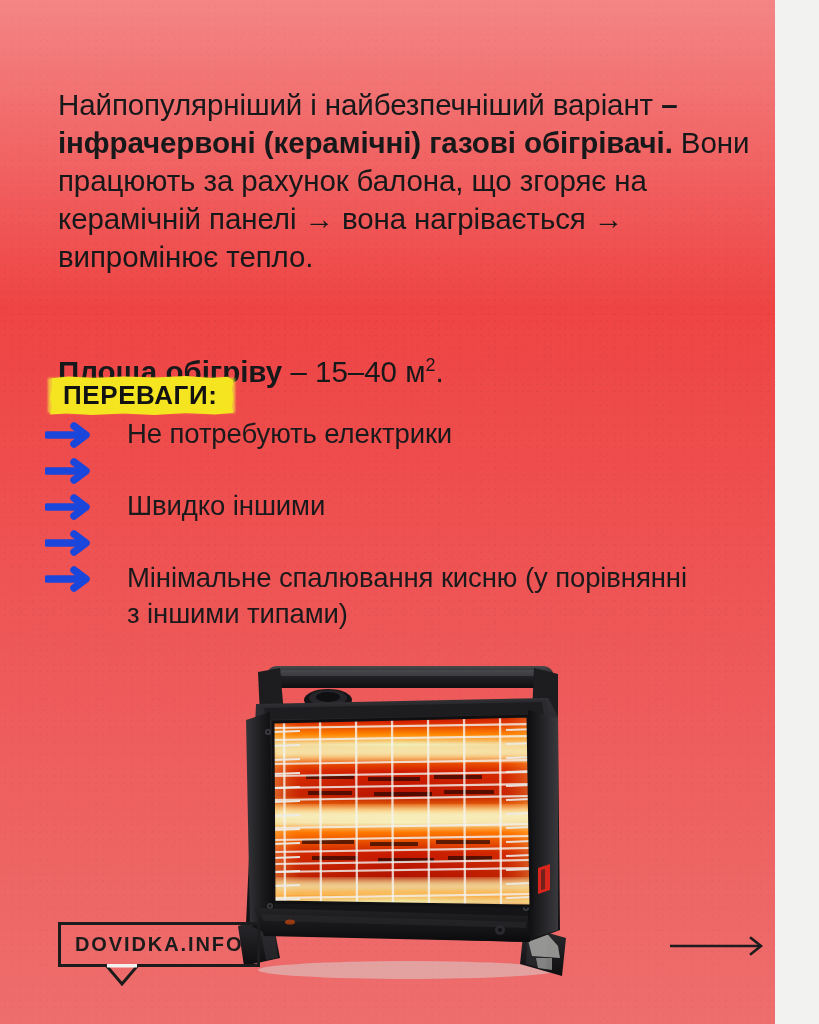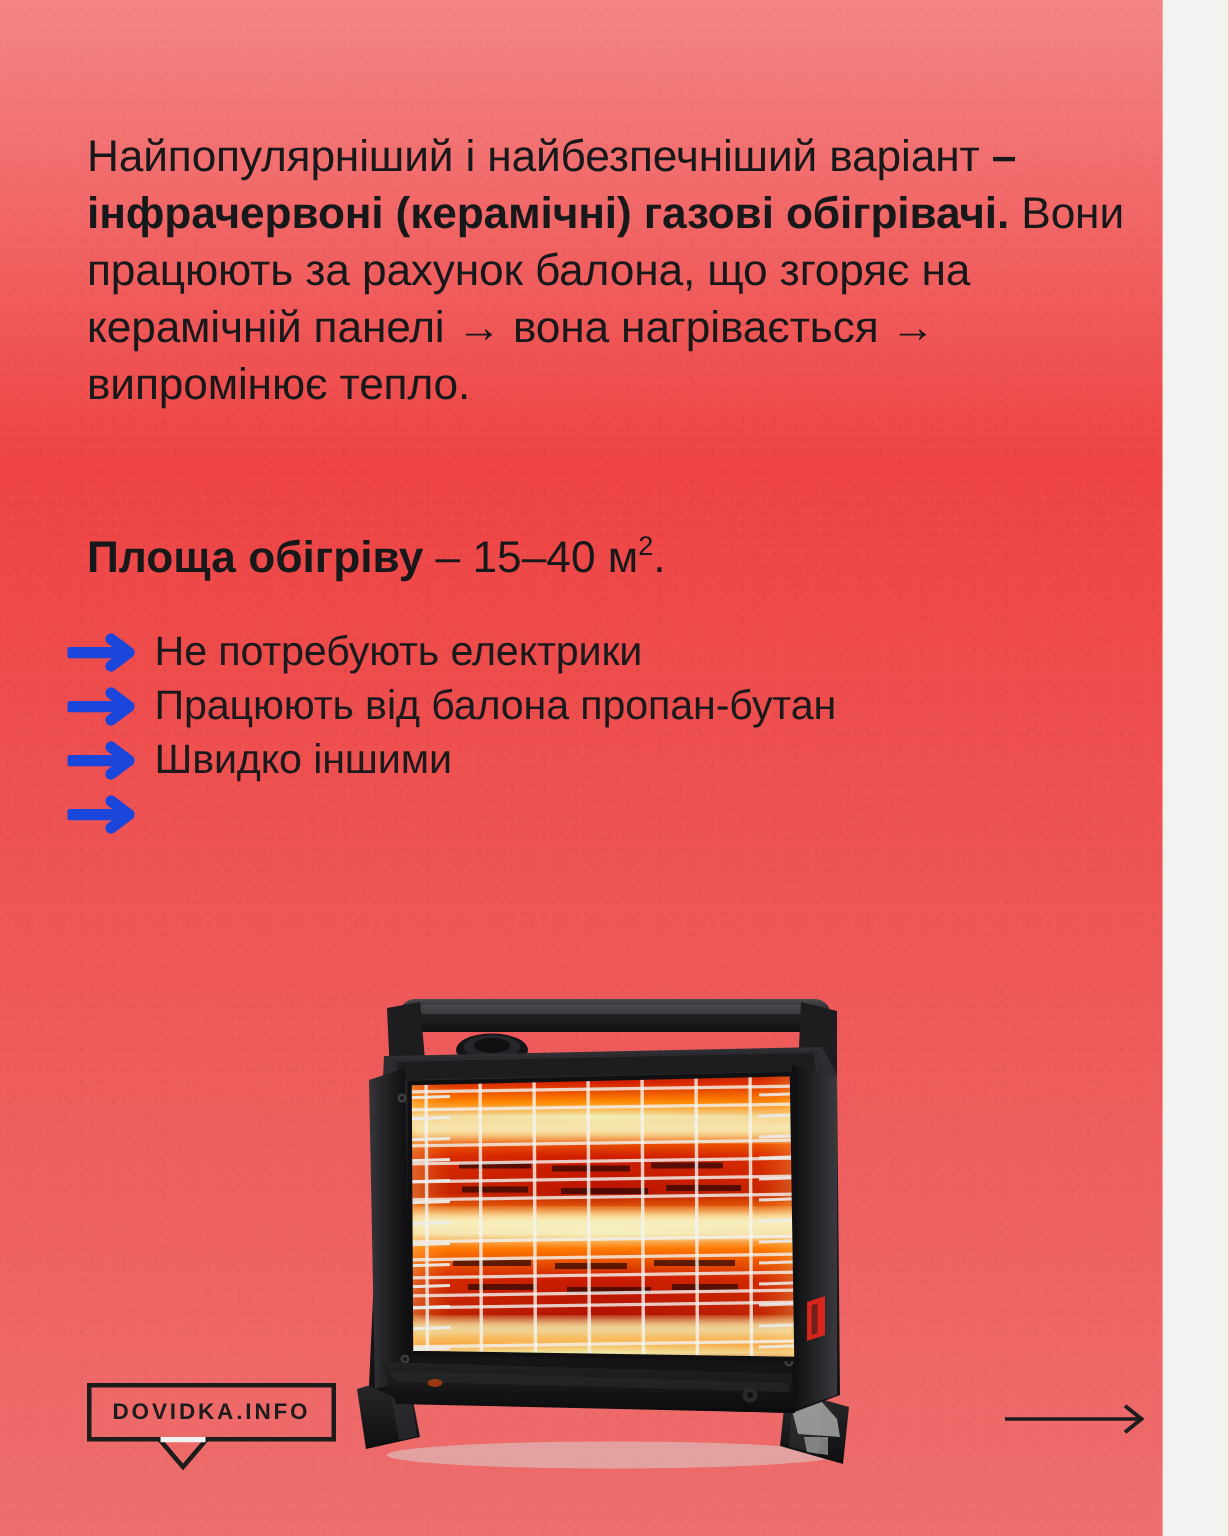--- a/index.html
+++ b/index.html
@@ -120,20 +120,21 @@
     top: 416px;
     width: 700px;
     list-style: none;
   }
   .adv-item {
     position: relative;
     display: flex;
     align-items: flex-start;
     min-height: 36px;
     margin-bottom: 0px;
+    gap: 24px;
   }
   .adv-arrow {
     flex: 0 0 58px;
     height: 36px;
     display: flex;
     align-items: center;
     padding-top: 2px;
   }
   .adv-arrow svg { display: block; }
   .adv-text {
@@ -162,21 +163,21 @@
     top: 922px;
     z-index: 4;
   }
   .logo-bubble {
     position: relative;
     border: 3px solid #1c1c1c;
     padding: 8px 14px 8px 14px;
     background: transparent;
   }
   .logo-bubble-text {
-    font-size: 15px;
+    font-size: 20px;
     font-weight: 700;
     letter-spacing: 1.9px;
     color: #1c1c1c;
     white-space: nowrap;
   }
   .logo-tail {
     position: absolute;
     left: 44px;
     top: 100%;
     width: 34px;
@@ -197,41 +198,43 @@
 
 <div id="slide">
 
   <div id="paper-texture"></div>
   <div id="paper-vignette"></div>
 
   <p id="intro-paragraph"><span class="r">Найпопулярніший і найбезпечніший варіант </span><span class="b">– інфрачервоні (керамічні) газові обігрівачі.</span><span class="r"> Вони працюють за рахунок балона, що згоряє на керамічній панелі → вона нагрівається → випромінює тепло.</span></p>
 
   <p id="area-line"><span class="b">Площа обігріву</span><span> – 15–40 м</span><sup>2</sup><span>.</span></p>
 
+  <div id="advantages-heading-wrap">
+    <span class="marker-highlight">ПЕРЕВАГИ:</span>
+  </div>
 
   <ul id="advantages-list">
 
     <li class="adv-item">
       <span class="adv-arrow">
         <svg width="50" height="26" viewBox="0 0 50 26" aria-hidden="true">
           <path d="M2 13 L33 13" stroke="#1a46dc" stroke-width="7.5" stroke-linecap="round" fill="none"></path>
           <path d="M29 4 L41 13 L29 22" stroke="#1a46dc" stroke-width="7.5" stroke-linecap="round" stroke-linejoin="round" fill="none"></path>
         </svg>
       </span>
       <span class="adv-text">Не потребують електрики</span>
     </li>
 
     <li class="adv-item">
       <span class="adv-arrow">
         <svg width="50" height="26" viewBox="0 0 50 26" aria-hidden="true">
           <path d="M2 13 L33 13" stroke="#1a46dc" stroke-width="7.5" stroke-linecap="round" fill="none"></path>
           <path d="M29 4 L41 13 L29 22" stroke="#1a46dc" stroke-width="7.5" stroke-linecap="round" stroke-linejoin="round" fill="none"></path>
         </svg>
       </span>
-      <span class="adv-text">Працюють від балона пропан-бутан</span>
     </li>
 
     <li class="adv-item">
       <span class="adv-arrow">
         <svg width="50" height="26" viewBox="0 0 50 26" aria-hidden="true">
           <path d="M2 13 L33 13" stroke="#1a46dc" stroke-width="7.5" stroke-linecap="round" fill="none"></path>
           <path d="M29 4 L41 13 L29 22" stroke="#1a46dc" stroke-width="7.5" stroke-linecap="round" stroke-linejoin="round" fill="none"></path>
         </svg>
       </span>
       <span class="adv-text">Швидко іншими</span>
@@ -239,20 +242,29 @@
 
     <li class="adv-item">
       <span class="adv-arrow">
         <svg width="50" height="26" viewBox="0 0 50 26" aria-hidden="true">
           <path d="M2 13 L33 13" stroke="#1a46dc" stroke-width="7.5" stroke-linecap="round" fill="none"></path>
           <path d="M29 4 L41 13 L29 22" stroke="#1a46dc" stroke-width="7.5" stroke-linecap="round" stroke-linejoin="round" fill="none"></path>
         </svg>
       </span>
     </li>
 
+    <li class="adv-item">
+      <span class="adv-arrow">
+        <svg width="50" height="26" viewBox="0 0 50 26" aria-hidden="true">
+          <path d="M2 13 L33 13" stroke="#1a46dc" stroke-width="7.5" stroke-linecap="round" fill="none"></path>
+          <path d="M29 4 L41 13 L29 22" stroke="#1a46dc" stroke-width="7.5" stroke-linecap="round" stroke-linejoin="round" fill="none"></path>
+        </svg>
+      </span>
+      <span class="adv-text" style="max-width:560px;display:block;">Мінімальне спалювання кисню (у порівнянні з іншими типами)</span>
+    </li>
 
   </ul>
 
   <div id="heater-illustration">
     <svg width="360" height="335" viewBox="0 0 360 335" aria-hidden="true">
       <defs>
         <linearGradient id="bodyGrad" x1="0" y1="0" x2="0" y2="1">
           <stop offset="0%" stop-color="#303034"></stop>
           <stop offset="35%" stop-color="#202023"></stop>
           <stop offset="100%" stop-color="#121214"></stop>

